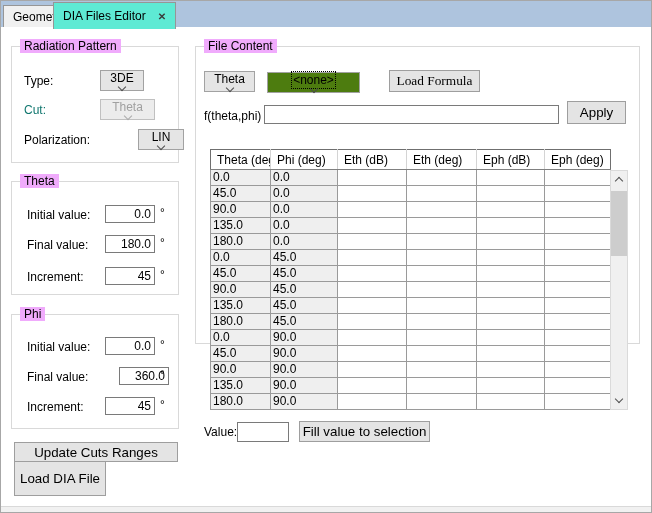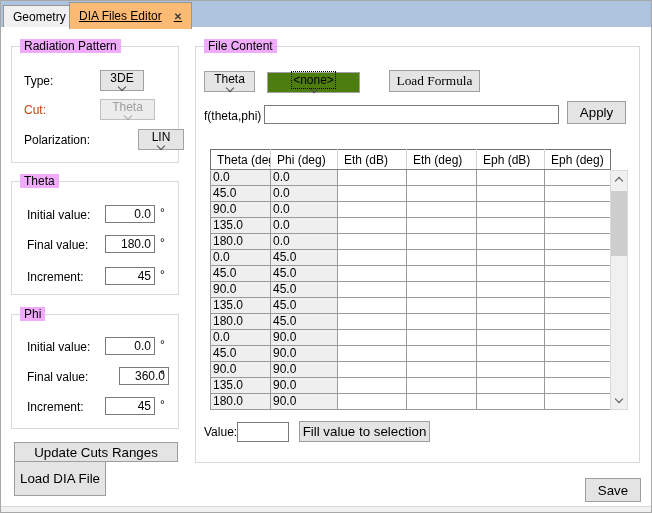--- a/index.html
+++ b/index.html
@@ -3,30 +3,30 @@
 <meta charset="utf-8">
 <style>
   * { margin:0; padding:0; box-sizing:border-box; }
   body { font-family:"Liberation Sans", sans-serif; font-size:12px; color:#000; background:#fff; }
   .window { position:relative; width:652px; height:513px; background:#fff; border:1px solid #a7a7a7; overflow:hidden; }
 
   
   .tabbar { position:absolute; top:0; left:0; right:0; height:26px; background:#aec4de; }
   .tab { position:absolute; display:flex; align-items:center; padding:0 9px; cursor:default; }
   .tab-inactive { left:2px; top:4px; height:22px; background:#f0f0f0; border:1px solid #969696; border-bottom:none; }
-  .tab-active { left:68px; top:1px; height:27px; background:#fdba74; border:1px solid #969696; border-bottom:none; z-index:2;text-decoration:underline; }
+  .tab-active { left:52px; top:1px; height:27px; background:#5eead4; border:1px solid #969696; border-bottom:none; z-index:2; }
   .tab-close { margin-left:12px; font-size:10px; font-weight:bold; color:#3a3a3a; cursor:pointer; }
 
   
   .group { position:absolute; border:1px solid #d9d9d9; background:#fff; }
   .group-title { position:absolute; top:-8px; left:8px; background:#f0abfc; padding:0 4px; white-space:nowrap; }
 
   
   .lbl { position:absolute; white-space:nowrap; }
-  .lbl-disabled { color:#c2410c; }
+  .lbl-disabled { color:#0f766e; }
   .combo { position:absolute; height:21px; background:#e5e5e5; border:1px solid #a2a2a2;
            display:flex; align-items:center; justify-content:space-between; padding:0 5px;flex-direction:column; }
   .combo-disabled { background:#ececec; border-color:#c0c0c0; color:#a0a0a0; }
   .combo-focus { background:#4d7c0f; }
   .combo .txt { position:relative; }
   .focusrect { outline:1px dotted #000; outline-offset:1px; }
   .chev { width:6px; height:6px; border-right:1.4px solid #4c4c4c; border-bottom:1.4px solid #4c4c4c;
           transform:rotate(45deg); margin-top:-3px; flex:none; }
   .combo-disabled .chev { border-color:#aaaaaa; }
   .btn { position:absolute; background:#e4e4e4; border:1px solid #9e9e9e; display:flex;
@@ -117,21 +117,21 @@
     <input class="inp inp-num" style="left: 93px; top: 52px; width: 50px; height: 18px; margin-left: 14px;" value="360.0">
     <span class="unit" style="left:148px; top:53px;">°</span>
     <span class="lbl" style="left:15px; top:85px;">Increment:</span>
     <input class="inp inp-num" style="left: 93px; top: 82px; width: 50px; height: 18px;" value="45">
     <span class="unit" style="left:148px; top:83px;">°</span>
   </div>
 
   <button class="btn" style="left:13px; top:441px; width:164px; height:20px;">Update Cuts Ranges</button>
   <button class="btn" style="left:13px; top:460px; width:92px; height:35px;">Load DIA File</button>
 
-  <div class="group" style="left:194px; top:45px; width:445px; height:417px;">
+  <div class="group" style="left:194px; top:45px; width:445px; height:298px;">
     <span class="group-title">File Content</span>
 
     <div class="combo" style="left:8px; top:24px; width:51px;">
       <span class="txt">Theta</span>
       <span class="chev"></span>
     </div>
     <div class="combo combo-focus" style="left:71px; top:25px; width:93px;">
       <span class="txt focusrect">&lt;none&gt;</span>
       <span class="chev"></span>
     </div>
@@ -293,16 +293,15 @@
             <span class="sb-chev"></span>
           </div>
       </div>
     </div>
 
     <span class="lbl" style="left:8px; top:378px;">Value:</span>
     <input class="inp" style="left: 41px; top: 375px; width: 52px; height: 20px;" value="">
     <button class="btn" style="left:103px; top:374px; width:131px; height:21px;">Fill value to selection</button>
   </div>
 
-  <button class="btn" style="left:584px; top:477px; width:56px; height:24px;">Save</button>
 
   <div class="bottom-strip"></div>
 </div>
 
 </body></html>

